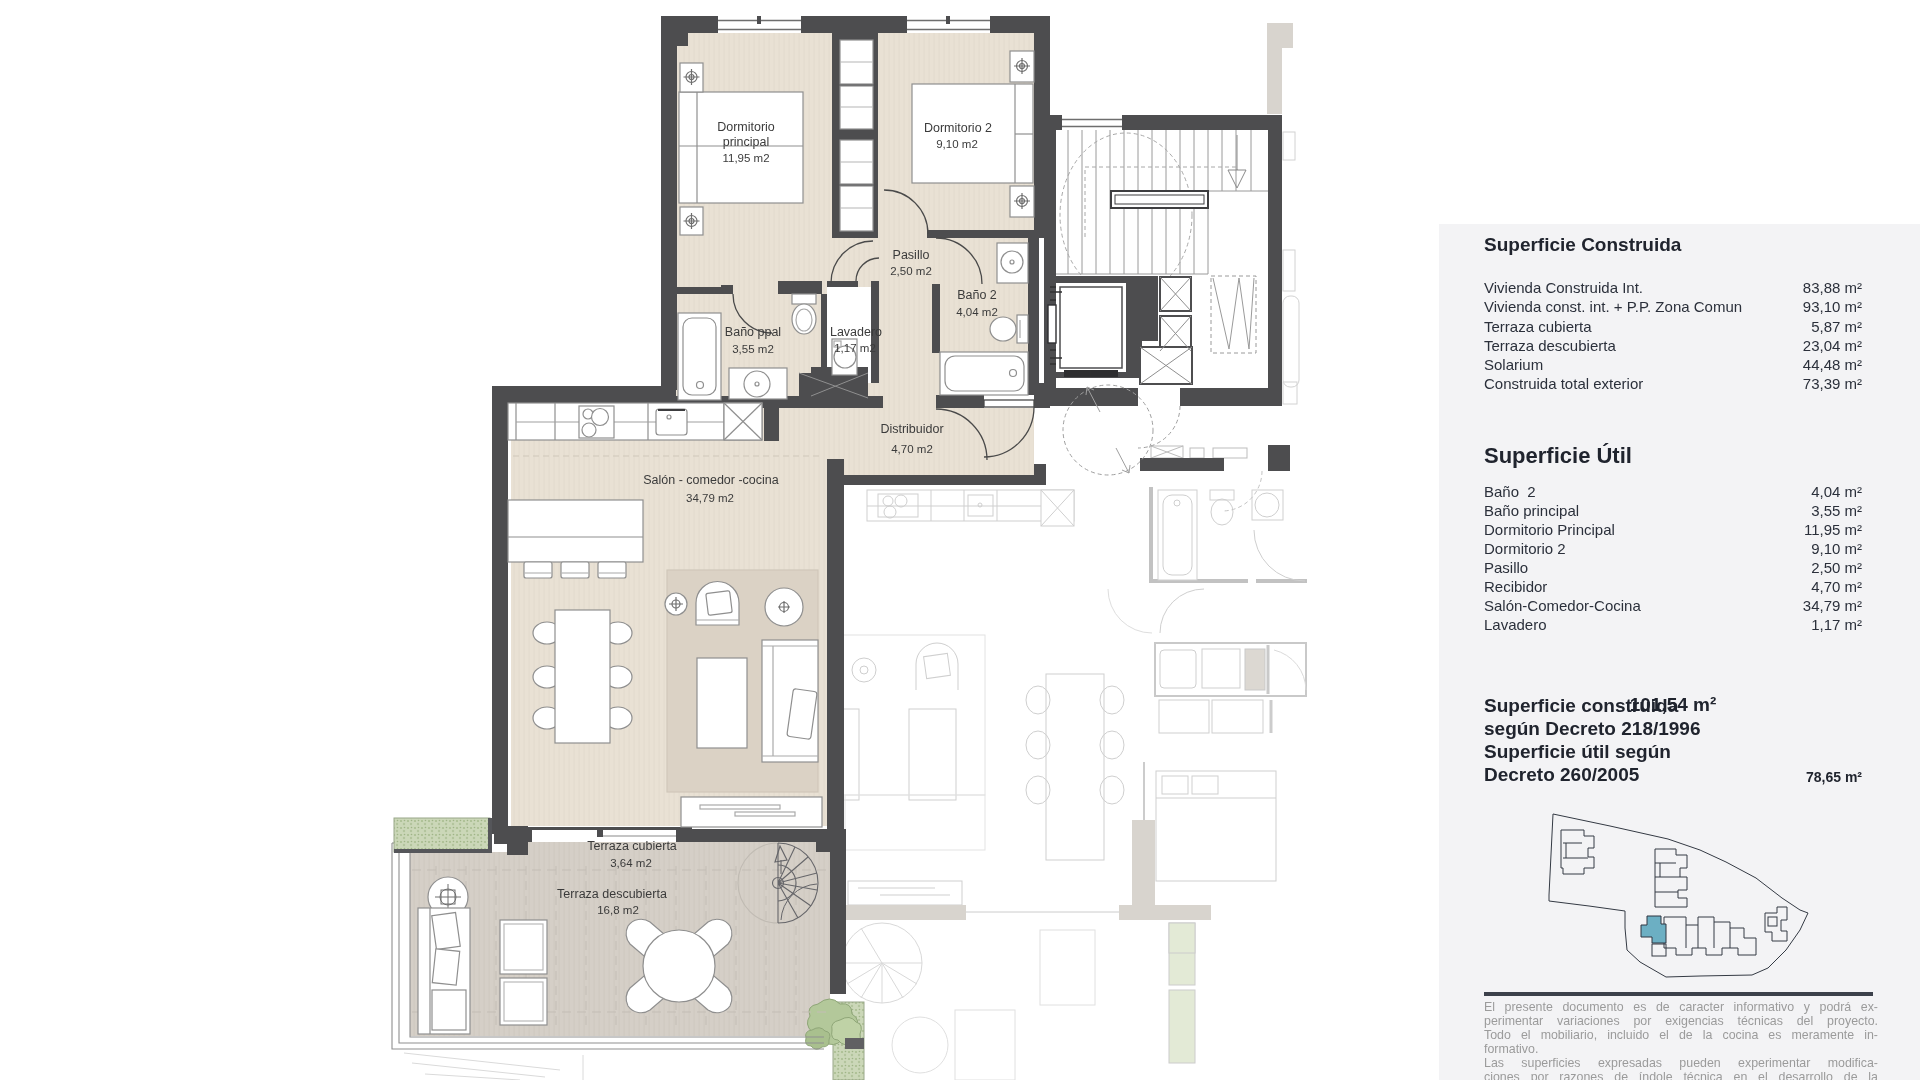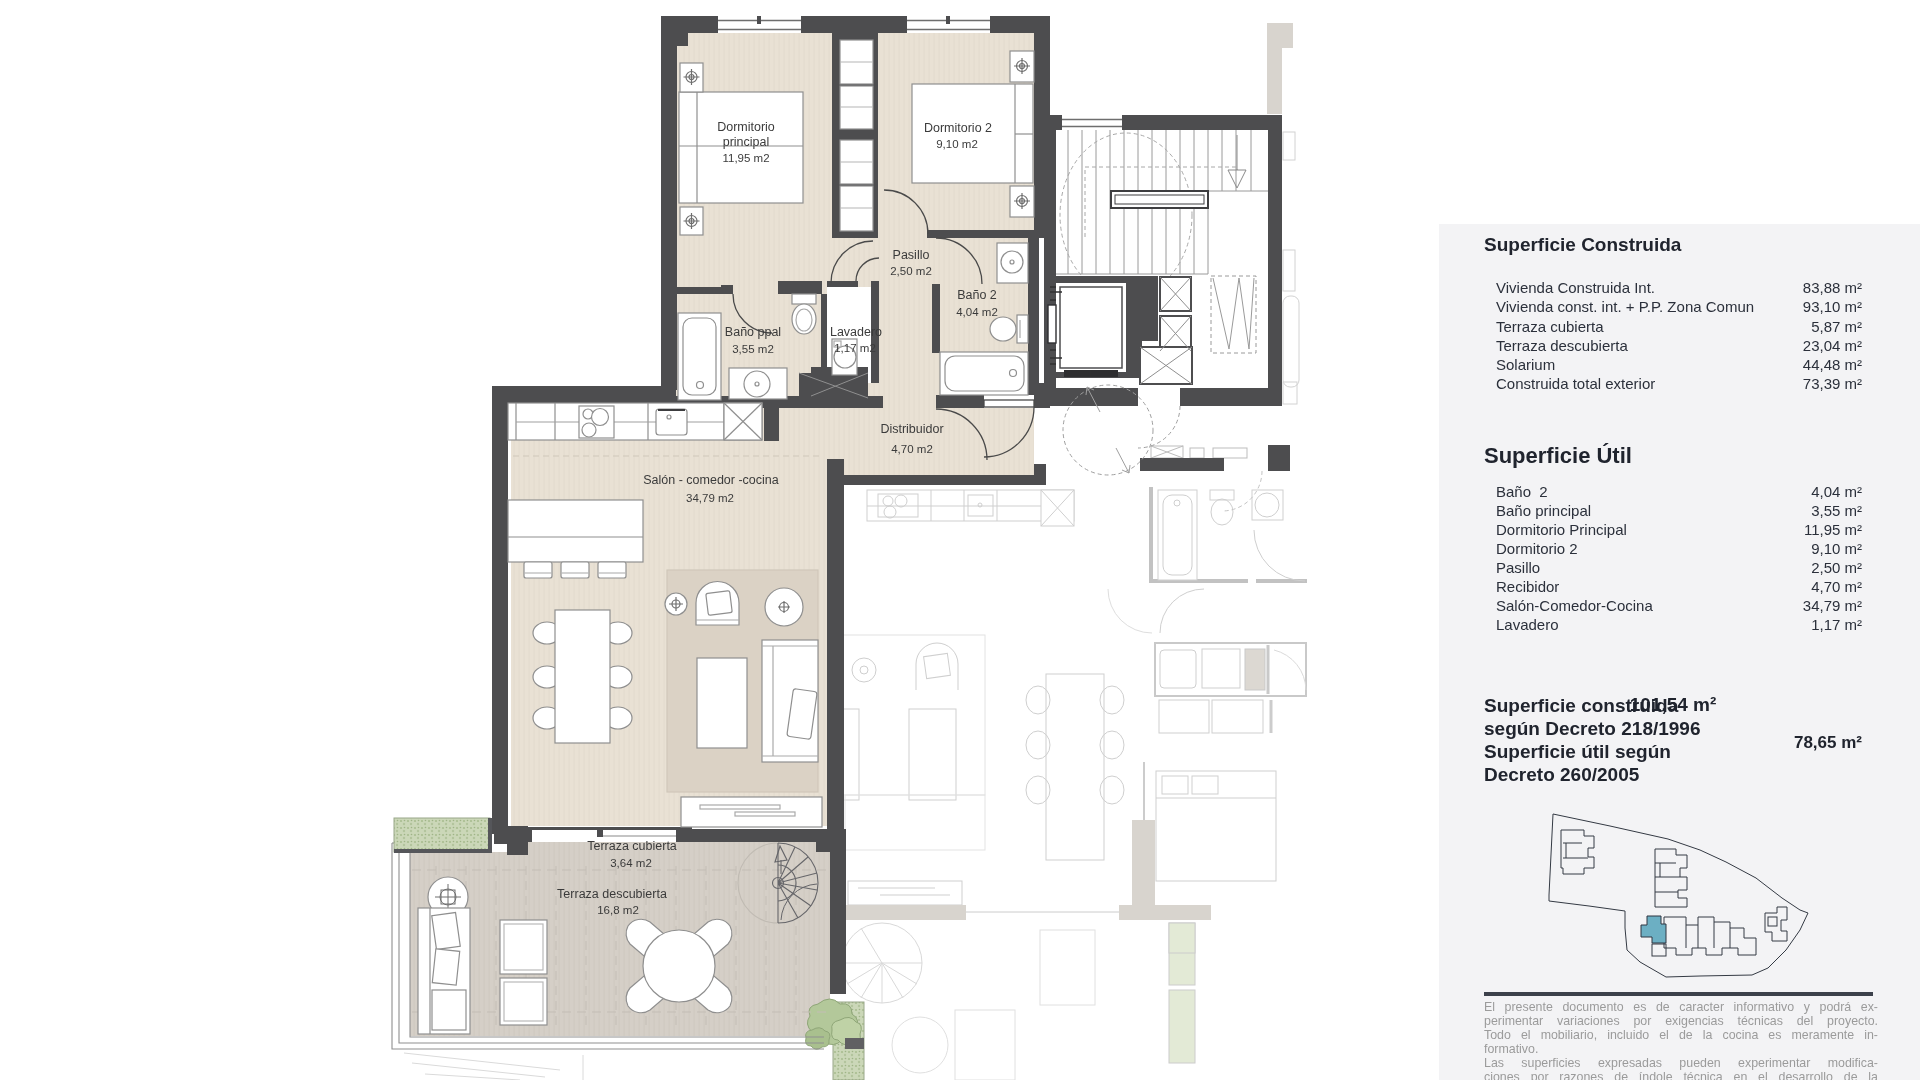--- a/index.html
+++ b/index.html
@@ -1,20 +1,20 @@
 <!DOCTYPE html>
 <html><head>
 <meta charset="utf-8">
 <style>
   html,body{margin:0;padding:0;background:#fff;}
   #page{position:relative;width:1920px;height:1080px;overflow:hidden;background:#ffffff;
         font-family:"Liberation Sans", sans-serif;}
   #plan{position:absolute;left:0;top:0;}
   .pnl{position:absolute;color:#262b36;}
-  .row{display:flex;justify-content:space-between;margin-left:12px;}
+  .row{display:flex;justify-content:space-between;}
 </style>
 </head>
 <body>
 <div id="page">
 <svg id="plan" width="1920" height="1080" viewBox="0 0 1920 1080" xmlns="http://www.w3.org/2000/svg">
 <defs>
 <pattern id="fl" width="5" height="8" patternUnits="userSpaceOnUse">
   <rect width="5" height="8" fill="#e9e1d4"></rect>
   <rect x="3.4" width="1.6" height="8" fill="#e5ddd0"></rect>
 </pattern>
@@ -737,21 +737,21 @@
       </div>
 </div>
 
 <div class="pnl" style="left:1484px;top:694px;width:378px;font-size:19px;font-weight:bold;line-height:23px;color:#20242e;">
 <div>Superficie construida</div>
 <div>según Decreto 218/1996</div>
 <div>Superficie útil según</div>
 <div>Decreto 260/2005</div>
 </div>
 <div class="pnl" style="left:1484px;top:694px;width:378px;font-size:19px;font-weight:bold;color:#20242e;text-align:center;">101,54 m²</div>
-<div class="pnl" style="left:1484px;top:733px;width:378px;font-size:17px;font-weight:bold;color:#20242e;text-align:right;">78,65 m²</div>
+<div class="pnl" style="left:1484px;top:769px;width:378px;font-size:14px;font-weight:bold;color:#20242e;text-align:right;">78,65 m²</div>
 
 <div style="position:absolute;left:1484px;top:992px;width:389px;height:4px;background:#3c414b;"></div>
 
 <div class="pnl" style="left:1484px;top:1001px;width:394px;font-size:12.4px;line-height:13.9px;color:#9b9b9b;">
 <div style="text-align:justify;text-align-last:justify;">El presente documento es de caracter informativo y podrá ex-</div>
 <div style="text-align:justify;text-align-last:justify;">perimentar variaciones por exigencias técnicas del proyecto.</div>
 <div style="text-align:justify;text-align-last:justify;">Todo el mobiliario, incluido el de la cocina es meramente in-</div>
 <div>formativo.</div>
 <div style="text-align:justify;text-align-last:justify;">Las superficies expresadas pueden experimentar modifica-</div>
 <div style="text-align:justify;text-align-last:justify;">ciones por razones de índole técnica en el desarrollo de la</div>

